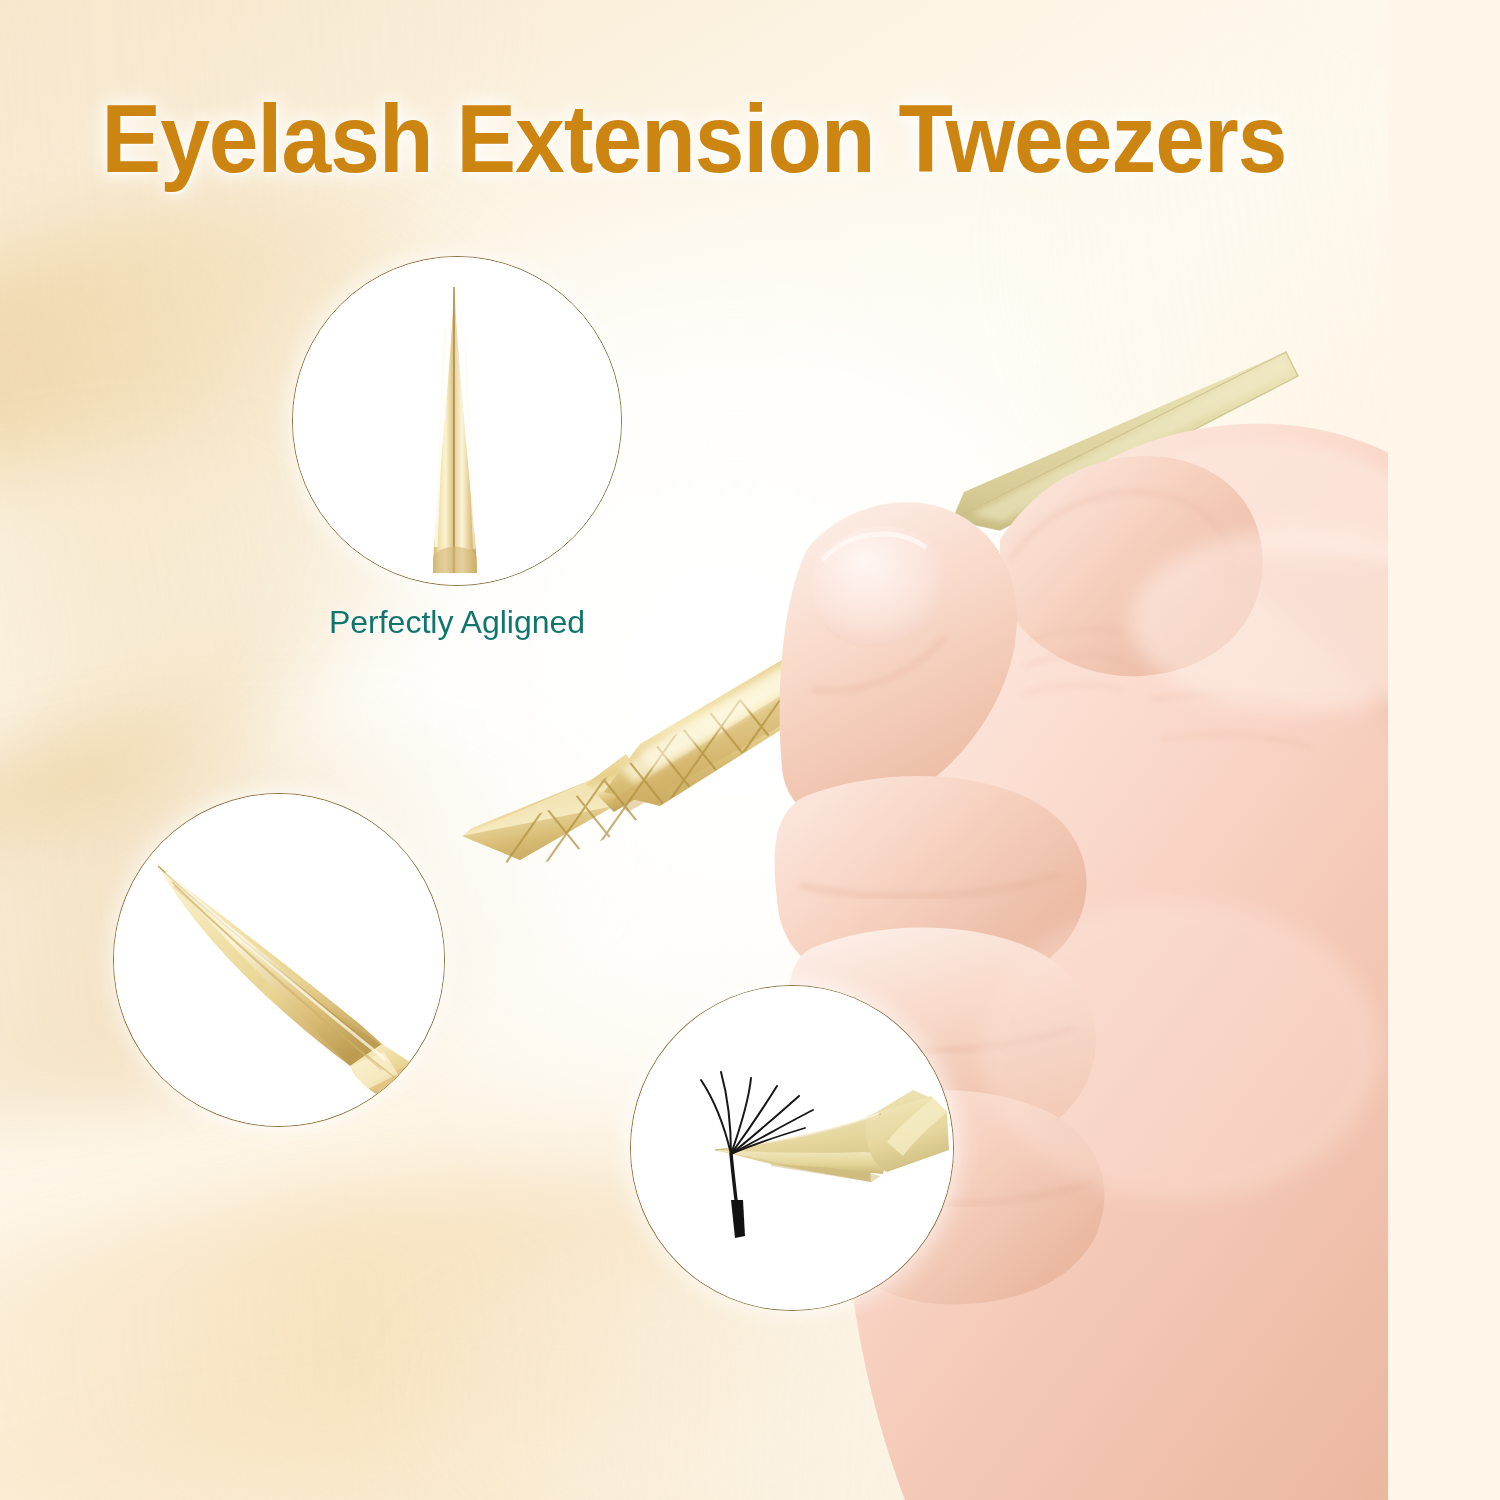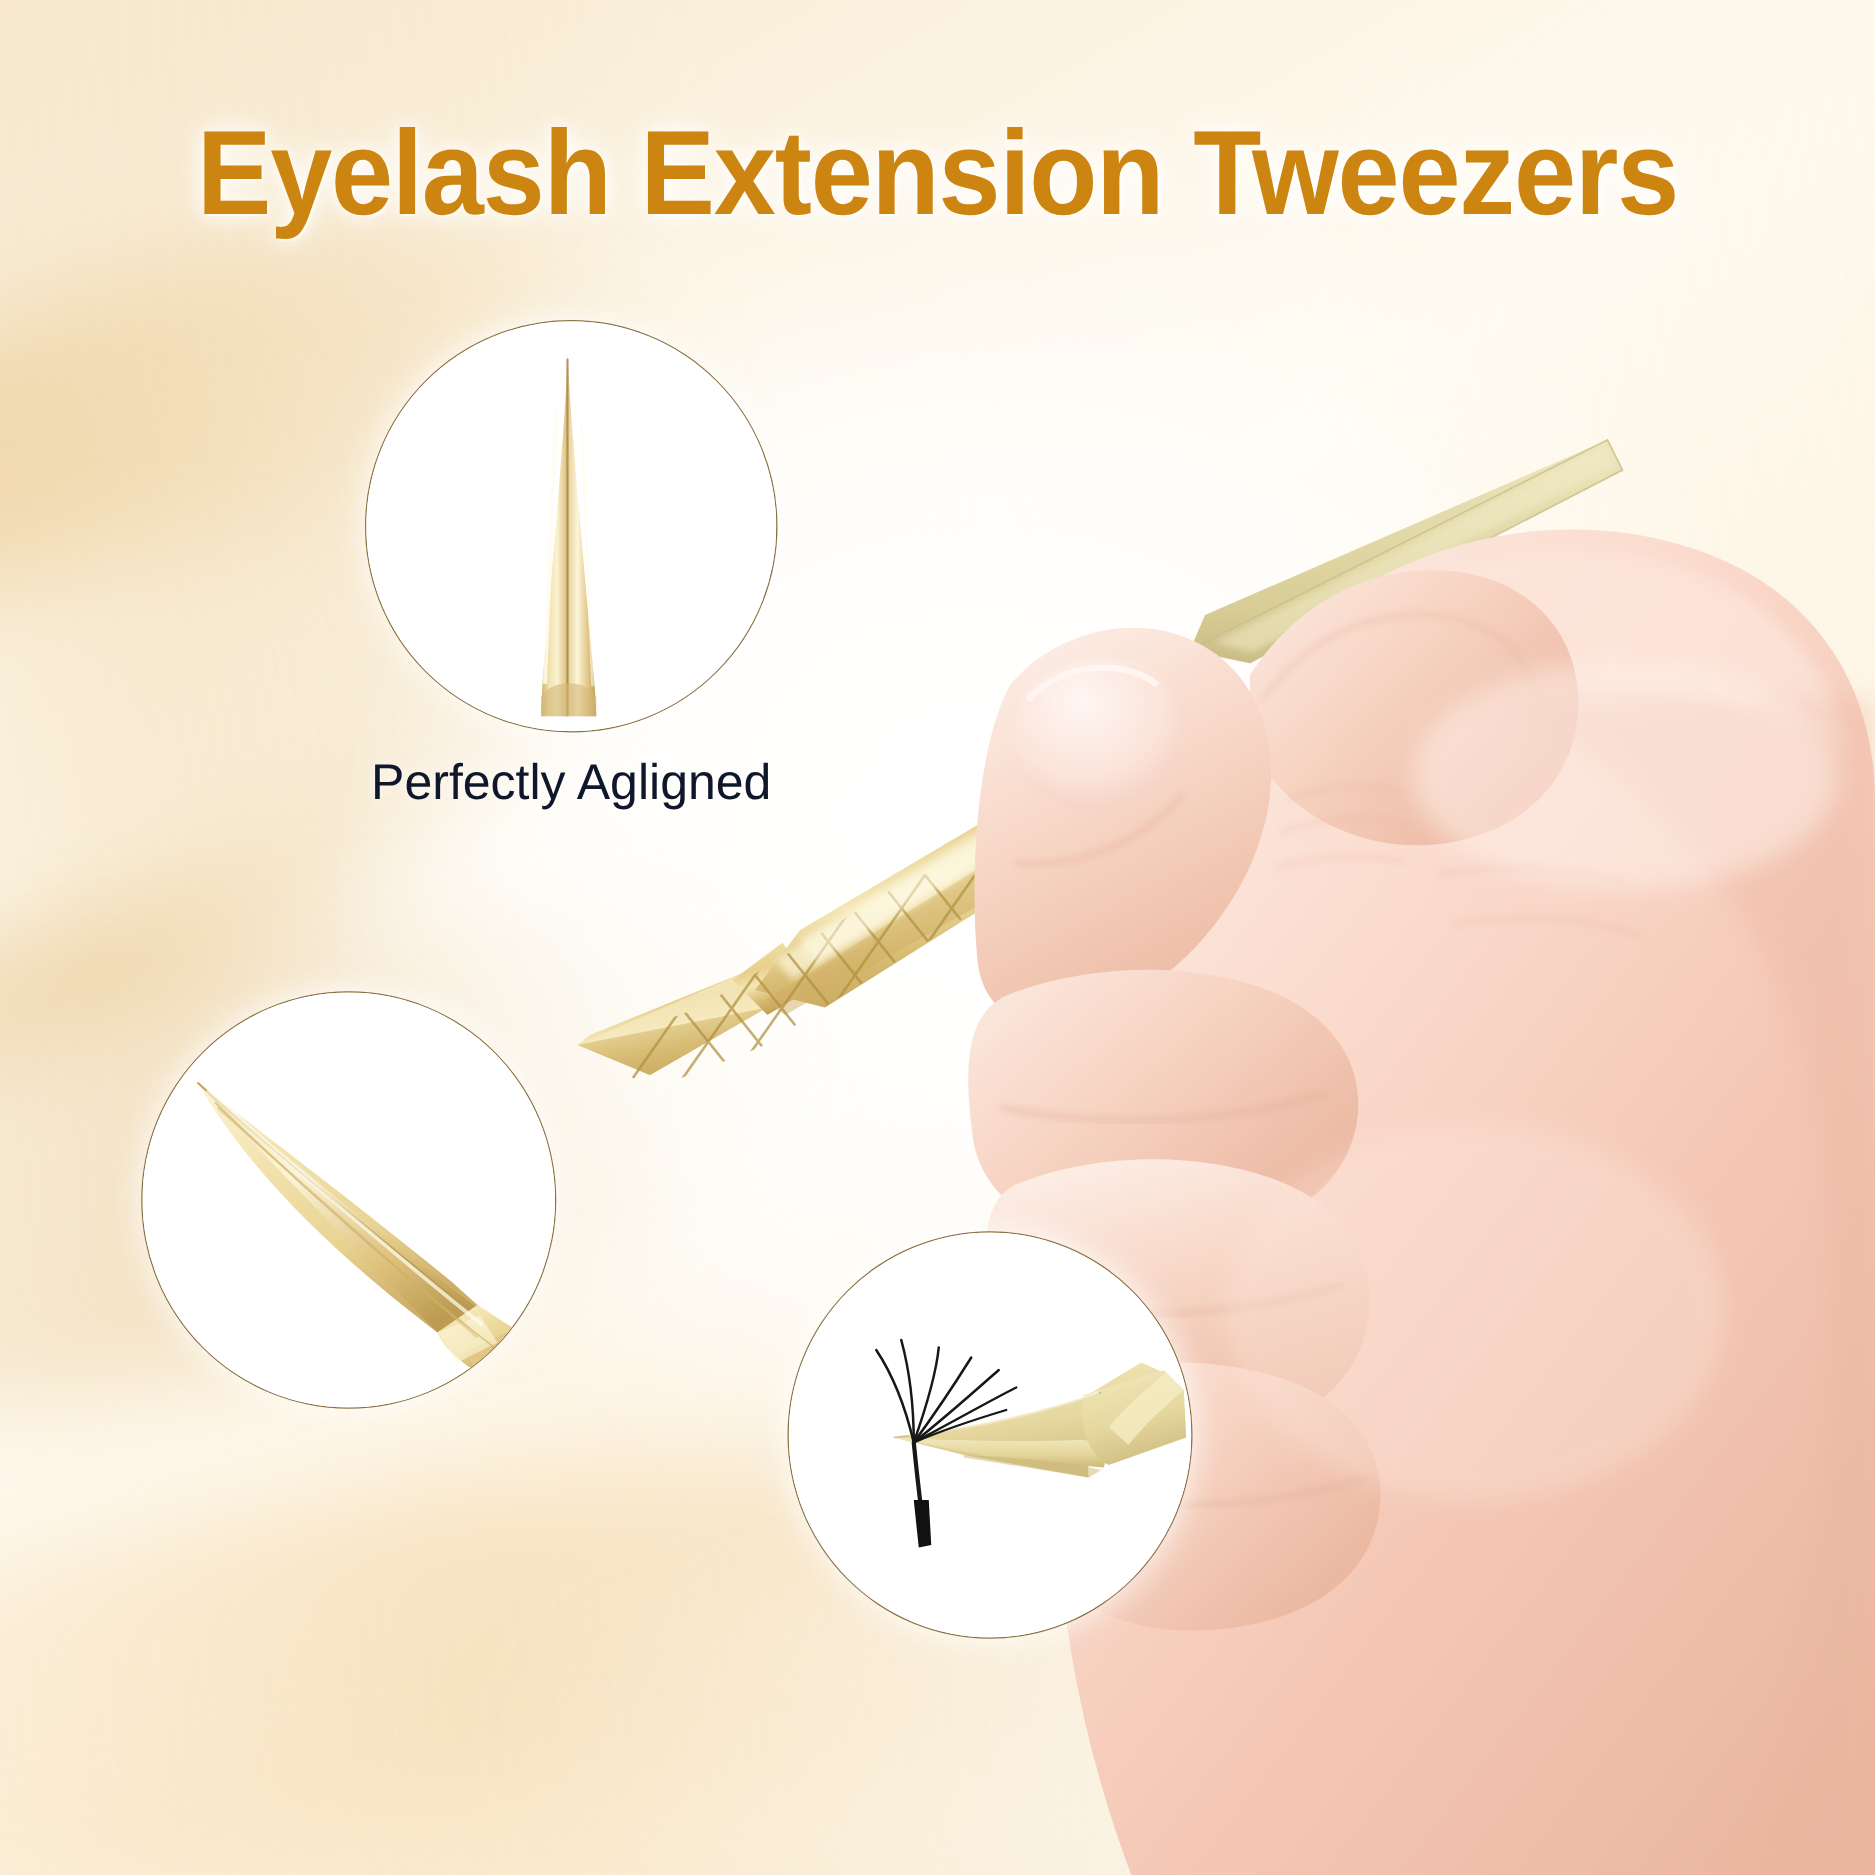--- a/index.html
+++ b/index.html
@@ -2,21 +2,21 @@
 <html><head>
 <meta charset="utf-8">
 <title>Eyelash Extension Tweezers</title>
 <style>
   html,body{margin:0;padding:0;}
   body{
     width:1500px;height:1500px;overflow:hidden;
     font-family:"Liberation Sans","DejaVu Sans",sans-serif;
     background:#fdf6e9;
   }
-  #stage{position:relative;width:1500px;height:1500px;overflow:hidden;}
+  #stage{position:relative;width:1388px;height:1500px;overflow:hidden;}
 
   
   .bg-base{
     position:absolute;inset:0;
     background:
       radial-gradient(ellipse 62% 48% at 52% 42%, #ffffff 0%, #fffdf7 32%, rgba(255,250,238,0) 72%),
       linear-gradient(150deg,#f6e7cd 0%,#fbf1de 18%,#fffcf4 40%,#fdf4e3 62%,#f4e3c6 86%,#efd9b4 100%);
   }
   .silk{position:absolute;inset:-10%;pointer-events:none;}
   .wave{
@@ -75,22 +75,22 @@
   
   .circle{
     position:absolute;border-radius:50%;
     background:#ffffff;
     border:1.6px solid #8c7243;
     overflow:hidden;
     box-shadow:0 0 26px rgba(255,255,255,.9);
   }
   .caption{
     position:absolute;
-    color:#0f172a;
-    font-size:40px;
+    color:#0f766e;
+    font-size:32px;
     white-space:nowrap;
     text-shadow:0 0 10px rgba(255,255,255,.9);
     font-family:"Liberation Sans","DejaVu Sans",sans-serif;
   }
 
   #c1{left:292px;top:256px;width:328px;height:328px;}
   #cap1{left:272px;top:604px;width:370px;text-align:center;}
 
   #c2{left:113px;top:793px;width:330px;height:332px;}
   #cap2{left:125px;top:1142px;width:300px;text-align:center;}

